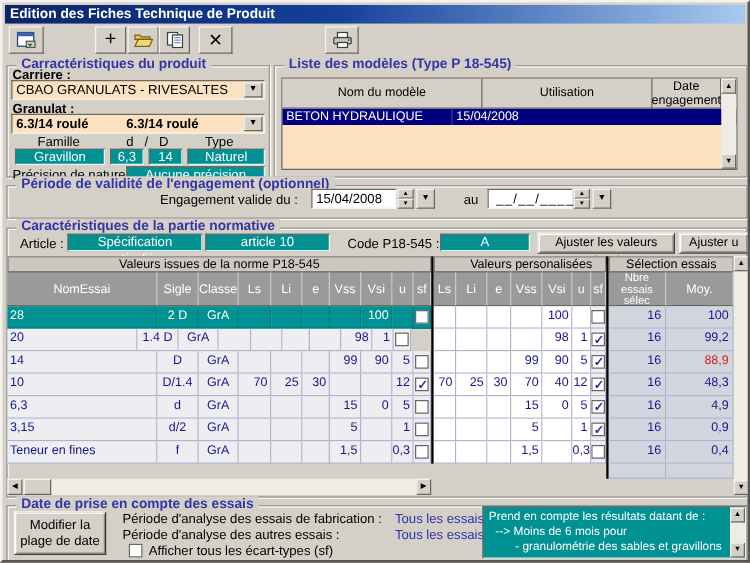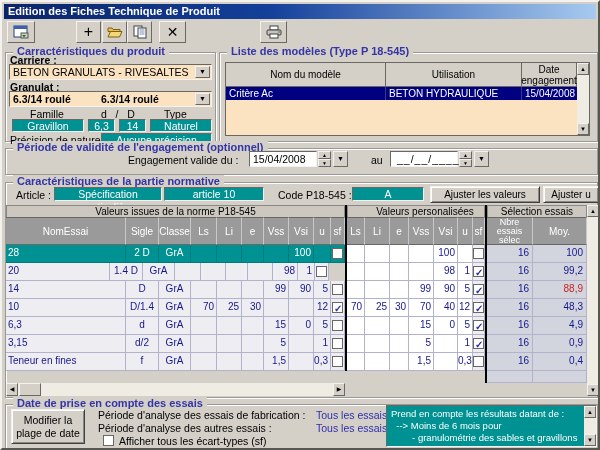--- a/index.html
+++ b/index.html
@@ -103,21 +103,21 @@
             <circle cx="13" cy="7" r="0.8" fill="#208020"></circle>
           </svg>
       </span>
     </div>
   </div>
 
   <div class="frame" style="left:3px;top:50px;width:211px;height:90px;">
     <span class="ftitle">Carractéristiques du produit</span>
     <span class="lbl blbl" style="left:4px;top:1px;">Carriere :</span>
     <div class="combo" style="left:3px;top:11px;width:203px;">
-      <span class="txt">BETON GRANULATS - RIVESALTES</span>
+      <span class="txt">CBAO GRANULATS - RIVESALTES</span>
       <span class="ddbtn">▼</span>
     </div>
     <span class="lbl blbl" style="left:4px;top:28px;">Granulat :</span>
     <div class="combo" style="left:3px;top:38px;width:203px;font-weight:bold;">
       <span class="txt" style="flex:0 0 88px;">6.3/14 roulé</span>
       <span class="txt">6.3/14 roulé</span>
       <span class="ddbtn">▼</span>
     </div>
     <span class="lbl" style="left:24px;top:55px;">Famille</span>
     <span class="lbl" style="left:95px;top:55px;white-space:pre;text-align:right;">d   /   D</span>
@@ -132,21 +132,20 @@
 
   <div class="frame" style="left:217px;top:50px;width:379px;height:90px;">
     <span class="ftitle">Liste des modèles (Type P 18-545)</span>
     <div class="mtable">
       <div class="mhead">
         <div class="mhc" style="width:160px;">Nom du modèle</div>
         <div class="mhc" style="width:136px;">Utilisation</div>
         <div class="mhc" style="width:55px;">Date engagement</div>
       </div>
       <div class="mrow">
-        <div class="mrc" style="width:160px;">Critère Ac</div>
         <div class="mrc" style="width:136px;">BETON HYDRAULIQUE</div>
         <div class="mrc" style="width:55px;border-right:none;">15/04/2008</div>
       </div>
       <div class="sb" style="right:0;top:0;bottom:0;width:12px;">
         <div class="sbtn" style="top:0;right:0;">▲</div>
         <div class="sbtn" style="bottom:0;right:0;">▼</div>
       </div>
     </div>
   </div>
 

